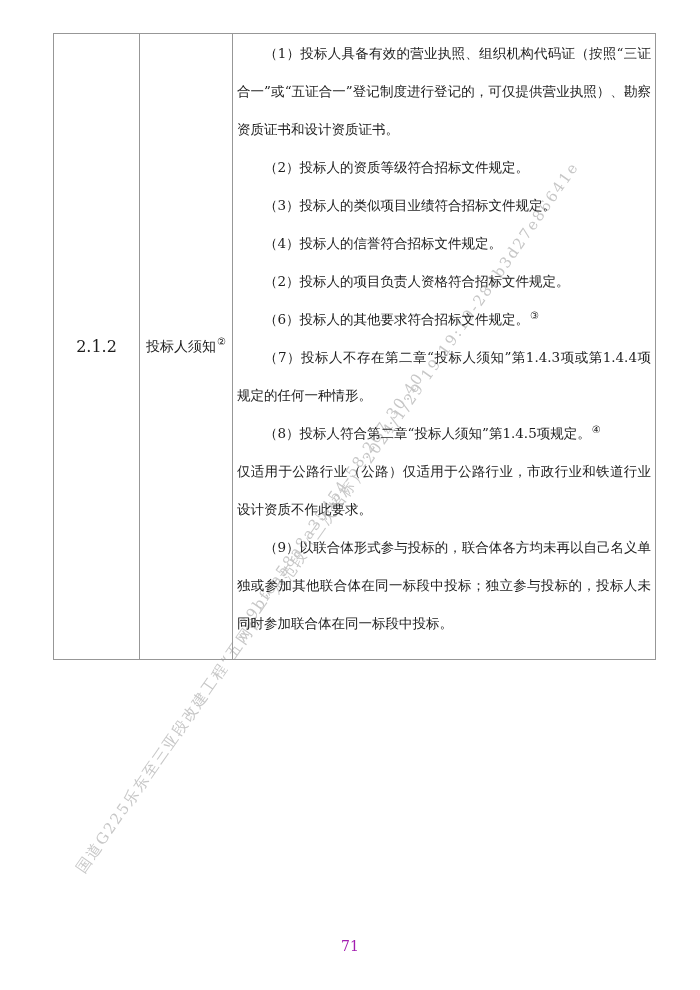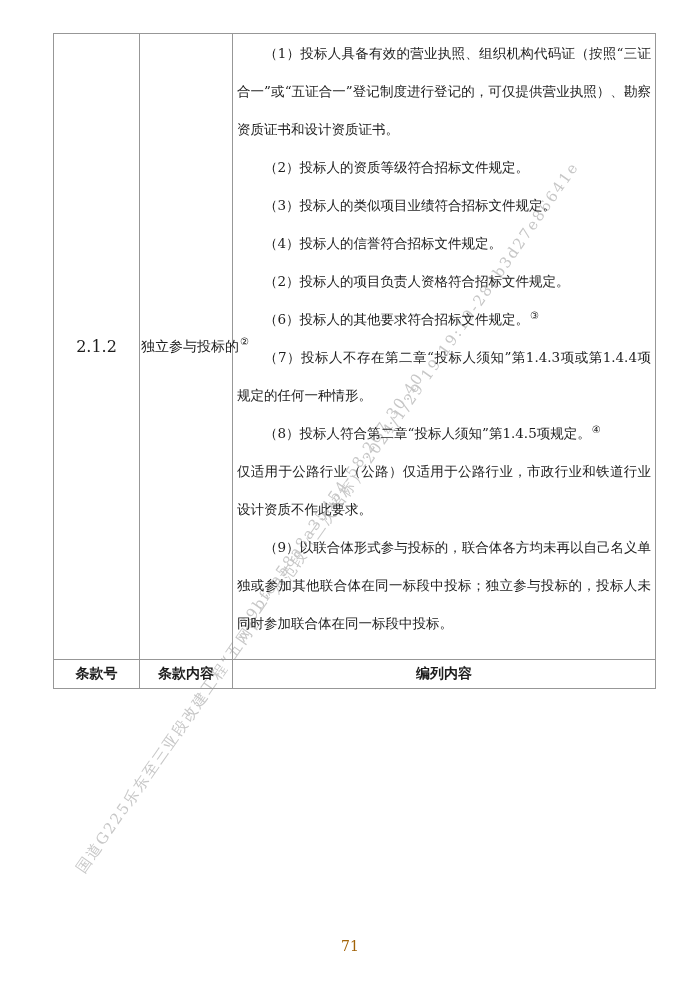--- a/index.html
+++ b/index.html
@@ -60,21 +60,21 @@
     font-size:14px;
     padding:2px 0;
   }
 
   
   .pageno{
     position:absolute;
     left:0;right:0;top:938px;
     text-align:center;
     font-size:14px;
-    color:#a16207;
+    color:#a21caf;
     z-index:1;
   }
 </style>
 </head>
 <body>
 
 <div class="sheet">
 
   <div class="wm wm1" style="color: rgb(199, 199, 199);">国道G225乐东至三亚段改建工程“五网合一”示范段（二次招标）-2024/1/29 19:19:19-283b3d27e86641e</div>
   <div class="wm wm2" style="color: rgb(199, 199, 199);">29bfca58a8a35454-58.207.30.40</div>
@@ -84,40 +84,35 @@
       <col style="width:86px">
         <col style="width:93px">
         <col style="width:423px">
     </colgroup>
     <tbody>
         <tr>
       <td class="c1">
         <span>2.1.2</span>
       </td>
       <td class="c2">
-        <span>独立参与投标的</span><sup class="fn">②</sup>
+        <span>投标人须知</span><sup class="fn">②</sup>
       </td>
       <td class="c3">
         <div>
               <p class="indent">（1）投标人具备有效的营业执照、组织机构代码证（按照“三证合一”或“五证合一”登记制度进行登记的，可仅提供营业执照）、勘察资质证书和设计资质证书。</p>
               <p class="indent">（2）投标人的资质等级符合招标文件规定。</p>
               <p class="indent">（3）投标人的类似项目业绩符合招标文件规定。</p>
               <p class="indent">（4）投标人的信誉符合招标文件规定。</p>
               <p class="indent">（2）投标人的项目负责人资格符合招标文件规定。</p>
               <p class="indent">（6）投标人的其他要求符合招标文件规定。<sup class="fn">③</sup></p>
               <p class="indent">（7）投标人不存在第二章“投标人须知”第1.4.3项或第1.4.4项规定的任何一种情形。</p>
               <p class="indent">（8）投标人符合第二章“投标人须知”第1.4.5项规定。<sup class="fn">④</sup></p>
               <p class="">仅适用于公路行业（公路）仅适用于公路行业，市政行业和铁道行业设计资质不作此要求。</p>
               <p class="indent">（9）以联合体形式参与投标的，联合体各方均未再以自己名义单独或参加其他联合体在同一标段中投标；独立参与投标的，投标人未同时参加联合体在同一标段中投标。</p>
             </div>
       </td>
     </tr>
-    <tr class="hdr">
-      <td>条款号</td>
-      <td>条款内容</td>
-      <td>编列内容</td>
-    </tr>
   </tbody>
     </table>
 
   <div class="pageno">71</div>
 
 </div>
 
 </body></html>

